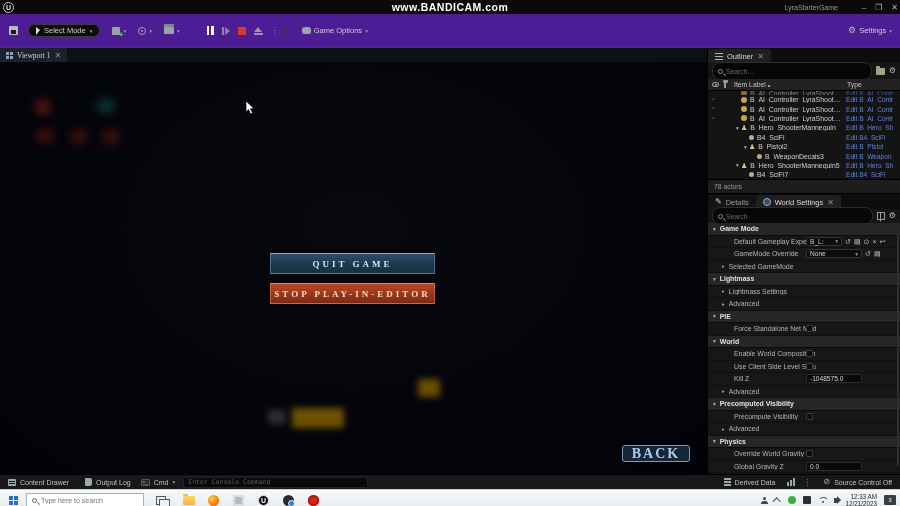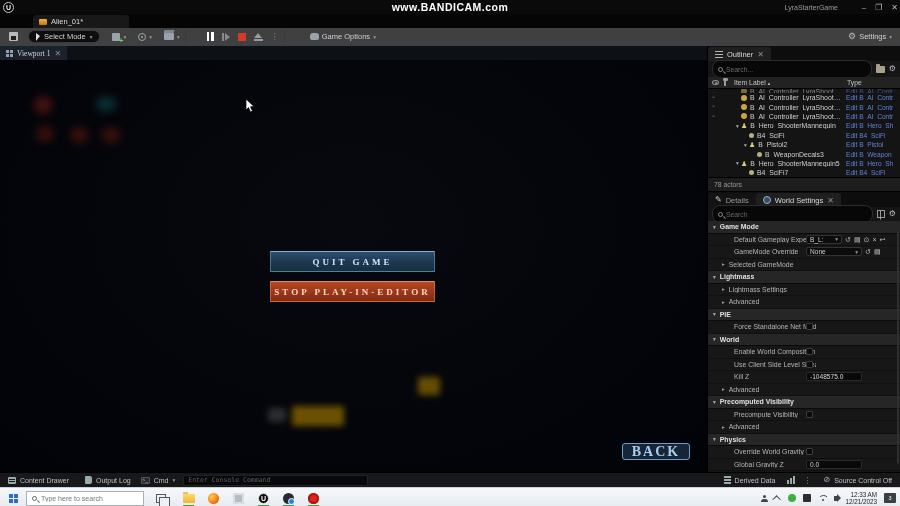--- a/index.html
+++ b/index.html
@@ -16,21 +16,21 @@
   .win-controls { position:absolute; right:2px; display:flex; gap:9px; color:#b5b5b5; font-size:8px; }
   .win-controls span { cursor:default; }
 
   
   .asset-row { height:14px; background:#050505; display:flex; align-items:flex-end; }
   .asset-tab { margin-left:33px; width:96px; height:13px; background:#181818; border-radius:3px 3px 0 0;
                display:flex; align-items:center; gap:4px; padding:0 6px; color:#d8d8d8; font-size:7.5px; }
   .lvl-icon { width:8px; height:6px; background:linear-gradient(180deg,#f2b23c,#c07818); border-radius:1px; }
 
   
-  .toolbar { height:18px; background:#404040; border-bottom:1px solid #39414d; display:flex; align-items:center; font-size:7.5px; color:#cfcfcf; }
+  .toolbar { height:34px; background:#4c1d95; border-bottom:1px solid #39414d; display:flex; align-items:center; font-size:7.5px; color:#cfcfcf; }
   .tb-sep { width:1px; height:12px; background:#3a3a3a; margin:0 5px; }
   .save-icon { width:9px; height:9px; margin-left:9px; background:#b9b9b9; border-radius:1px; position:relative; }
   .save-icon::after { content:""; position:absolute; left:2px; top:4px; width:5px; height:4px; background:#1e1e1e; }
   .pill { display:flex; align-items:center; gap:4px; background:#0d0d0d; border:1px solid #3a3a3a; border-radius:8px;
           padding:1px 7px; margin-left:10px; }
   .cursor-glyph { width:0; height:0; border-left:4px solid #ddd; border-top:3px solid transparent; border-bottom:5px solid transparent; }
   .caret { font-size:5.5px; color:#9a9a9a; }
   .tb-group { display:flex; align-items:center; gap:3px; margin-left:12px; }
   .cube-icon { width:8px; height:8px; background:#9aa3ad; border-radius:1px; position:relative; }
   .cube-icon::after { content:"+"; position:absolute; right:-3px; bottom:-4px; color:#5fd65f; font-size:8px; font-weight:bold; }
@@ -224,26 +224,20 @@
     <div class="ue-logo">U</div>
     <div class="watermark">www.BANDICAM.com</div>
     <div class="win-title">LyraStarterGame</div>
     <div class="win-controls">
       <span>–</span>
       <span>❐</span>
       <span>✕</span>
     </div>
   </div>
 
-  <div class="asset-row">
-    <div class="asset-tab">
-      <span class="lvl-icon"></span>
-      <span>Alien_01*</span>
-    </div>
-  </div>
 
   <div class="toolbar">
     <span class="save-icon"></span>
     <div class="pill">
       <span class="cursor-glyph"></span>
       <span>Select Mode</span>
       <span class="caret">▾</span>
     </div>
     <div class="tb-group">
       <span class="cube-icon"></span>
@@ -268,21 +262,21 @@
           <b></b>
         </span>
       <span class="stop-icon"></span>
       <span class="eject-icon">
           <b></b>
           <i></i>
         </span>
       <span class="vdots">⋮</span>
     </div>
     <div class="tb-sep"></div>
-    <div class="tb-group" style="margin-left:20px">
+    <div class="tb-group" style="margin-left:12px">
       <span class="gamepad-icon"></span>
       <span>Game Options</span>
       <span class="caret">▾</span>
     </div>
     <div class="settings-right">
       <span class="gear">⚙</span>
       <span>Settings</span>
       <span class="caret">▾</span>
     </div>
   </div>

